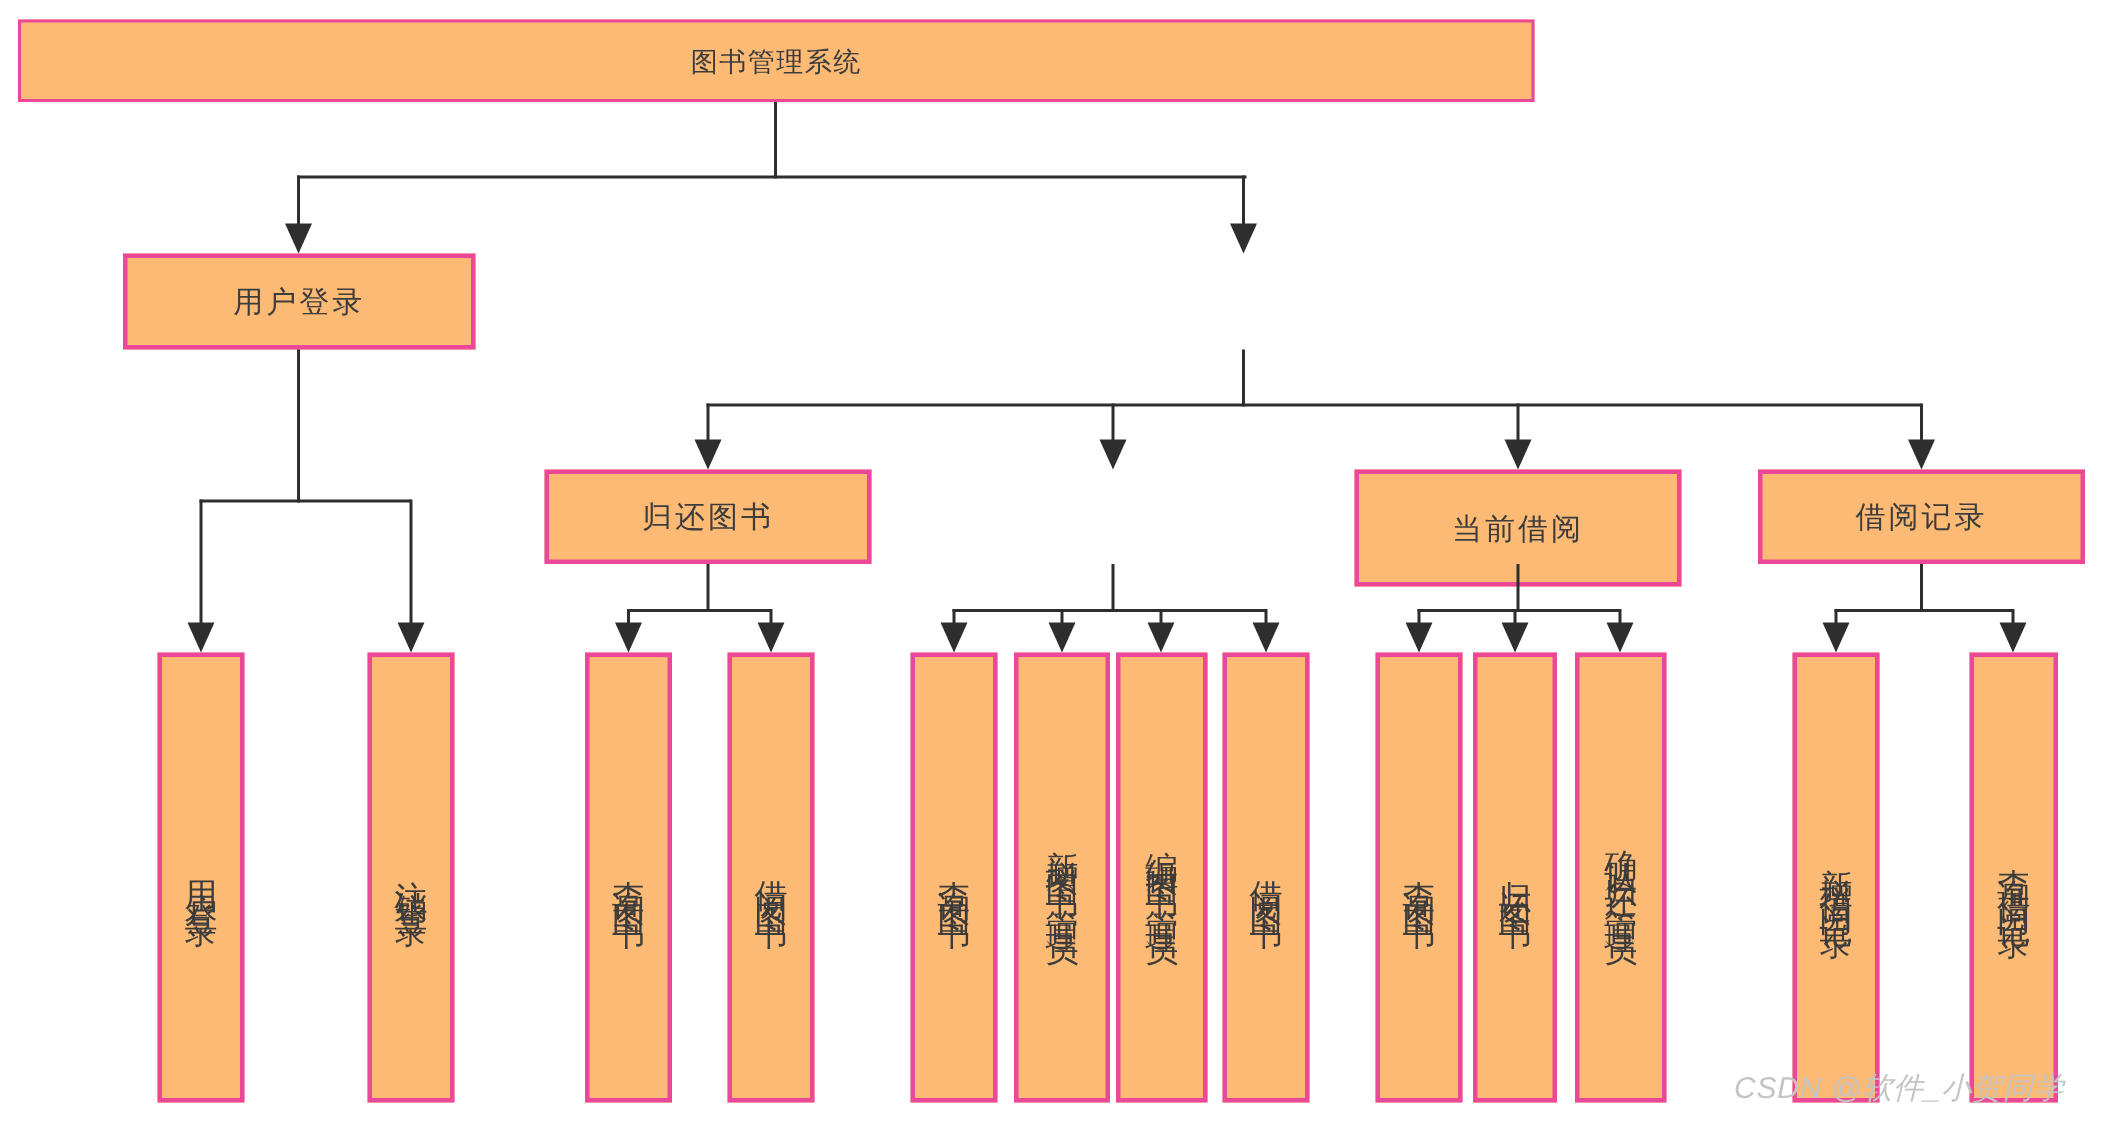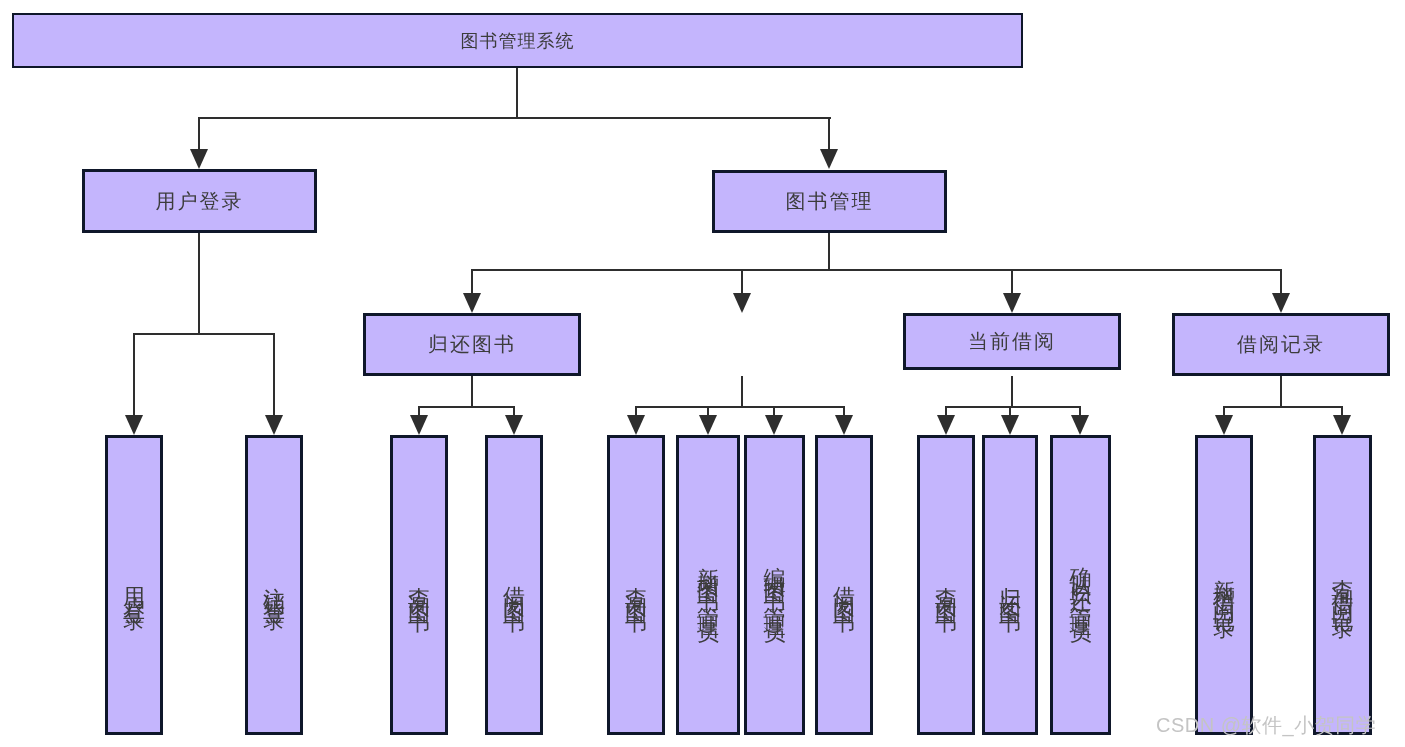--- a/index.html
+++ b/index.html
@@ -7,22 +7,22 @@
     position:relative;
     width:1405px; height:747px;
     background:#ffffff;
     font-family:"Liberation Sans","DejaVu Sans",sans-serif;
     color:#3c3c3c;
     overflow:hidden;
   }
   .box {
     position:absolute;
     box-sizing:border-box;
-    border:3px solid #0f172a;
-    background:#c4b5fd;
+    border:3px solid #ec4899;
+    background:#fdba74;
     display:flex;
     align-items:center;
     justify-content:center;
     white-space:nowrap;
   }
   .root-box { font-size:18px; letter-spacing:1px; border-width:2px; }
   .hbox { font-size:20px; letter-spacing:2px; }
   .vbox {
     writing-mode:vertical-rl;
     text-orientation:mixed;
@@ -41,59 +41,59 @@
     border-right:9px solid transparent;
     border-top:20px solid #2e2e2e;
   }
   .watermark {
     position:absolute;
     left:1156px; top:712px;
     font-size:20px;
     color:#c4c4c4;
     letter-spacing:0.5px;
     z-index:3;
+    font-style:italic;
   }
 </style>
 </head>
 <body>
 
 <div class="canvas">
 
   <div class="box root-box" style="left:12px;top:13px;width:1011px;height:55px">图书管理系统</div>
 
   <div class="vline" style="left:516px;top:68px;height:51px"></div>
   <div class="hline" style="left:198px;top:117px;width:633px"></div>
   <div class="vline" style="left:198px;top:117px;height:34px"></div>
   <div class="arrow" style="left:190px;top:149px"></div>
   <div class="vline" style="left:828px;top:117px;height:34px"></div>
   <div class="arrow" style="left:820px;top:149px"></div>
 
   <div class="box hbox" style="left:82px;top:169px;width:235px;height:64px">用户登录</div>
-  <div class="box hbox" style="left:712px;top:170px;width:235px;height:63px">图书管理</div>
 
   <div class="vline" style="left:198px;top:233px;height:102px"></div>
   <div class="hline" style="left:133px;top:333px;width:141px"></div>
   <div class="vline" style="left:133px;top:333px;height:84px"></div>
   <div class="arrow" style="left:125px;top:415px"></div>
   <div class="vline" style="left:273px;top:333px;height:84px"></div>
   <div class="arrow" style="left:265px;top:415px"></div>
 
   <div class="vline" style="left:828px;top:233px;height:38px"></div>
   <div class="hline" style="left:471px;top:269px;width:810px"></div>
   <div class="vline" style="left:471px;top:269px;height:28px"></div>
   <div class="arrow" style="left:463px;top:293px"></div>
   <div class="vline" style="left:741px;top:269px;height:28px"></div>
   <div class="arrow" style="left:733px;top:293px"></div>
   <div class="vline" style="left:1011px;top:269px;height:28px"></div>
   <div class="arrow" style="left:1003px;top:293px"></div>
   <div class="vline" style="left:1280px;top:269px;height:28px"></div>
   <div class="arrow" style="left:1272px;top:293px"></div>
 
   <div class="box hbox" style="left:363px;top:313px;width:218px;height:63px">归还图书</div>
-  <div class="box hbox" style="left:903px;top:313px;width:218px;height:57px">当前借阅</div>
+  <div class="box hbox" style="left:903px;top:313px;width:218px;height:78px">当前借阅</div>
   <div class="box hbox" style="left:1172px;top:313px;width:218px;height:63px">借阅记录</div>
 
   <div class="vline" style="left:471px;top:376px;height:32px"></div>
   <div class="hline" style="left:418px;top:406px;width:96px"></div>
   <div class="vline" style="left:418px;top:406px;height:12px"></div>
   <div class="arrow" style="left:410px;top:415px"></div>
   <div class="vline" style="left:513px;top:406px;height:12px"></div>
   <div class="arrow" style="left:505px;top:415px"></div>
 
   <div class="vline" style="left:741px;top:376px;height:32px"></div>

